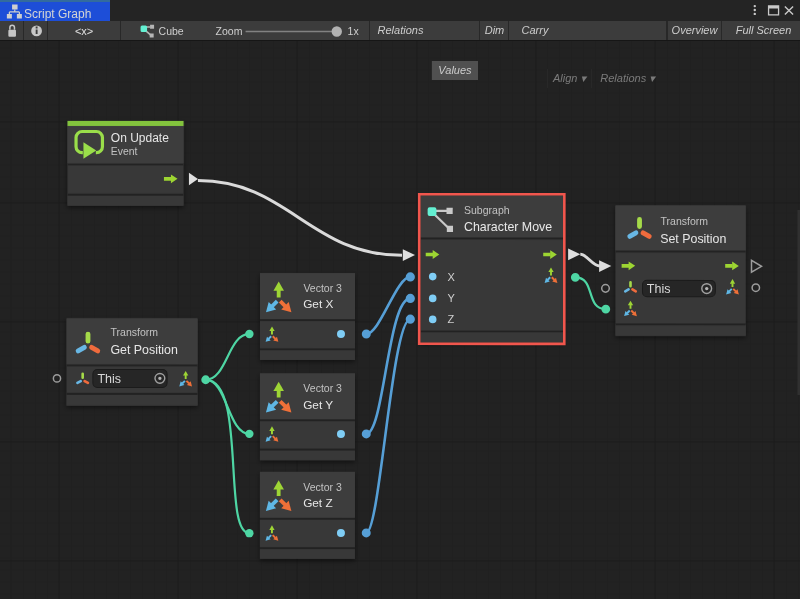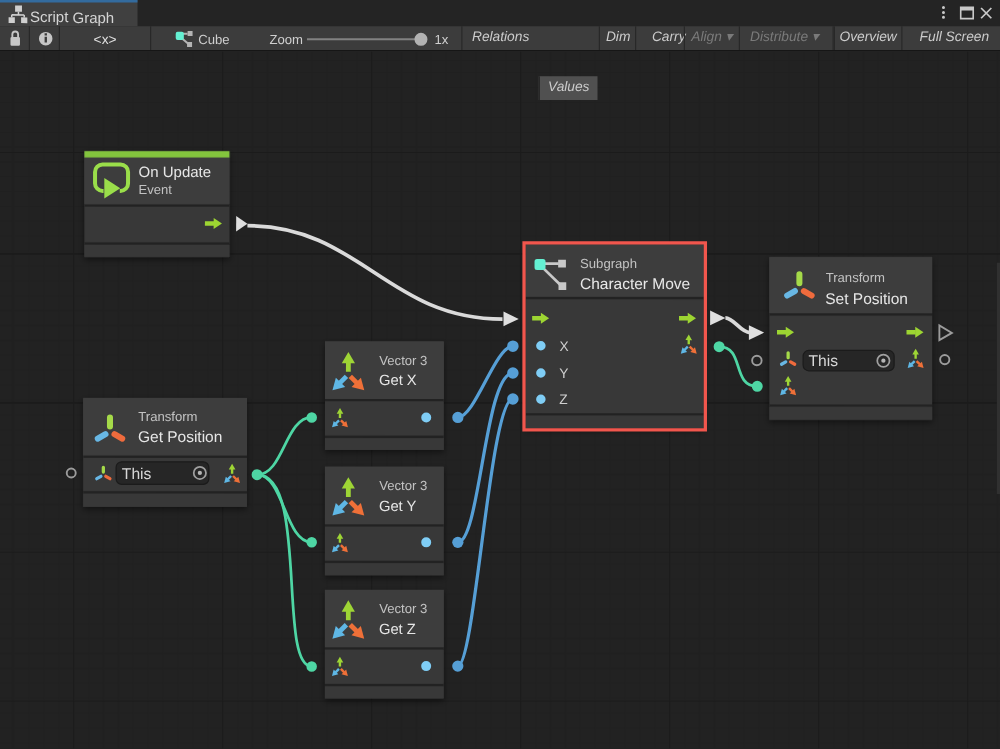--- a/index.html
+++ b/index.html
@@ -8,26 +8,26 @@
  background-color:#222222;
  background-image:
   linear-gradient(90deg,transparent 0),
   repeating-linear-gradient(90deg,#1b1b1b 0,#1b1b1b 1px,transparent 1px,transparent 119.2px),
   repeating-linear-gradient(0deg,#1b1b1b 0,#1b1b1b 1px,transparent 1px,transparent 119.2px),
   repeating-linear-gradient(90deg,#202020 0,#202020 1px,transparent 1px,transparent 11.92px),
   repeating-linear-gradient(0deg,#202020 0,#202020 1px,transparent 1px,transparent 11.92px);
  background-position:0 0,58.5px 0,0 81.4px,10.8px 0,0 7.7px;
 }
 .row1{position:absolute;left:0;top:0;width:800px;height:21px;background:#242424;}
-.tab{position:absolute;left:0;top:0;width:110px;height:21px;background:#404040;border-top:2.5px solid #336b9e;box-sizing:border-box;}
+.tab{position:absolute;left:0;top:0;width:110px;height:21px;background:#1d4ed8;border-top:2.5px solid #336b9e;box-sizing:border-box;}
 .tabtxt{position:absolute;left:24px;top:4.5px;font-size:12px;transform:rotate(0.02deg);color:#d4d4d4;}
 .row2{position:absolute;left:0;top:21px;width:800px;height:20px;background:#3c3c3c;border-bottom:1px solid #161616;box-sizing:border-box;font-style:italic;}
 .btn{position:absolute;top:0;height:19px;line-height:19px;font-size:11px;transform:rotate(0.02deg);color:#cccccc;text-align:center;border-left:1px solid #282828;box-sizing:border-box;}
 .btn.on{background:#505050;margin-top:40px;}
-.btn.dis{color:#7a7a7a;}
+.btn.dis{color:#7a7a7a;margin-top:48px;}
 .sep2{position:absolute;top:0;width:1px;height:19px;background:#282828;}
 svg{position:absolute;left:0;top:0;}
 svg text{filter:grayscale(1);}
 .btn,.tabtxt{filter:grayscale(1);}
 </style>
 </head>
 <body>
 <div class="page">
   <div class="graph"></div>
   <div class="row1">
@@ -37,21 +37,21 @@
   </div>
   <div class="row2">
     <div class="sep2" style="left:23px"></div>
     <div class="sep2" style="left:47px"></div>
     <div class="sep2" style="left:120px"></div>
     <div class="btn" style="left:368.5px;width:62px">Relations</div>
     <div class="btn on" style="left:430.5px;width:47px">Values</div>
     <div class="btn" style="left:479px;width:30px">Dim</div>
     <div class="btn" style="left:507.5px;width:53px">Carry</div>
     <div class="btn dis" style="left:546.5px;width:44px">Align ▾</div>
-    <div class="btn dis" style="left:590.5px;width:72px">Distribute ▾</div>
+    <div class="btn dis" style="left:590.5px;width:72px">Relations ▾</div>
     <div class="sep2" style="left:666px"></div>
     <div class="btn" style="left:667px;width:54px">Overview</div>
     <div class="btn" style="left:721px;width:85px;border-right:1px solid #282828">Full Screen</div>
   </div>
 
 <svg width="800" height="599" viewBox="0 0 800 599">
       <g transform="rotate(0.015 400 300)">
 <defs>
   <g id="arr">
     <rect x="-1.6" y="-8.2" width="3.2" height="6.4"></rect>

